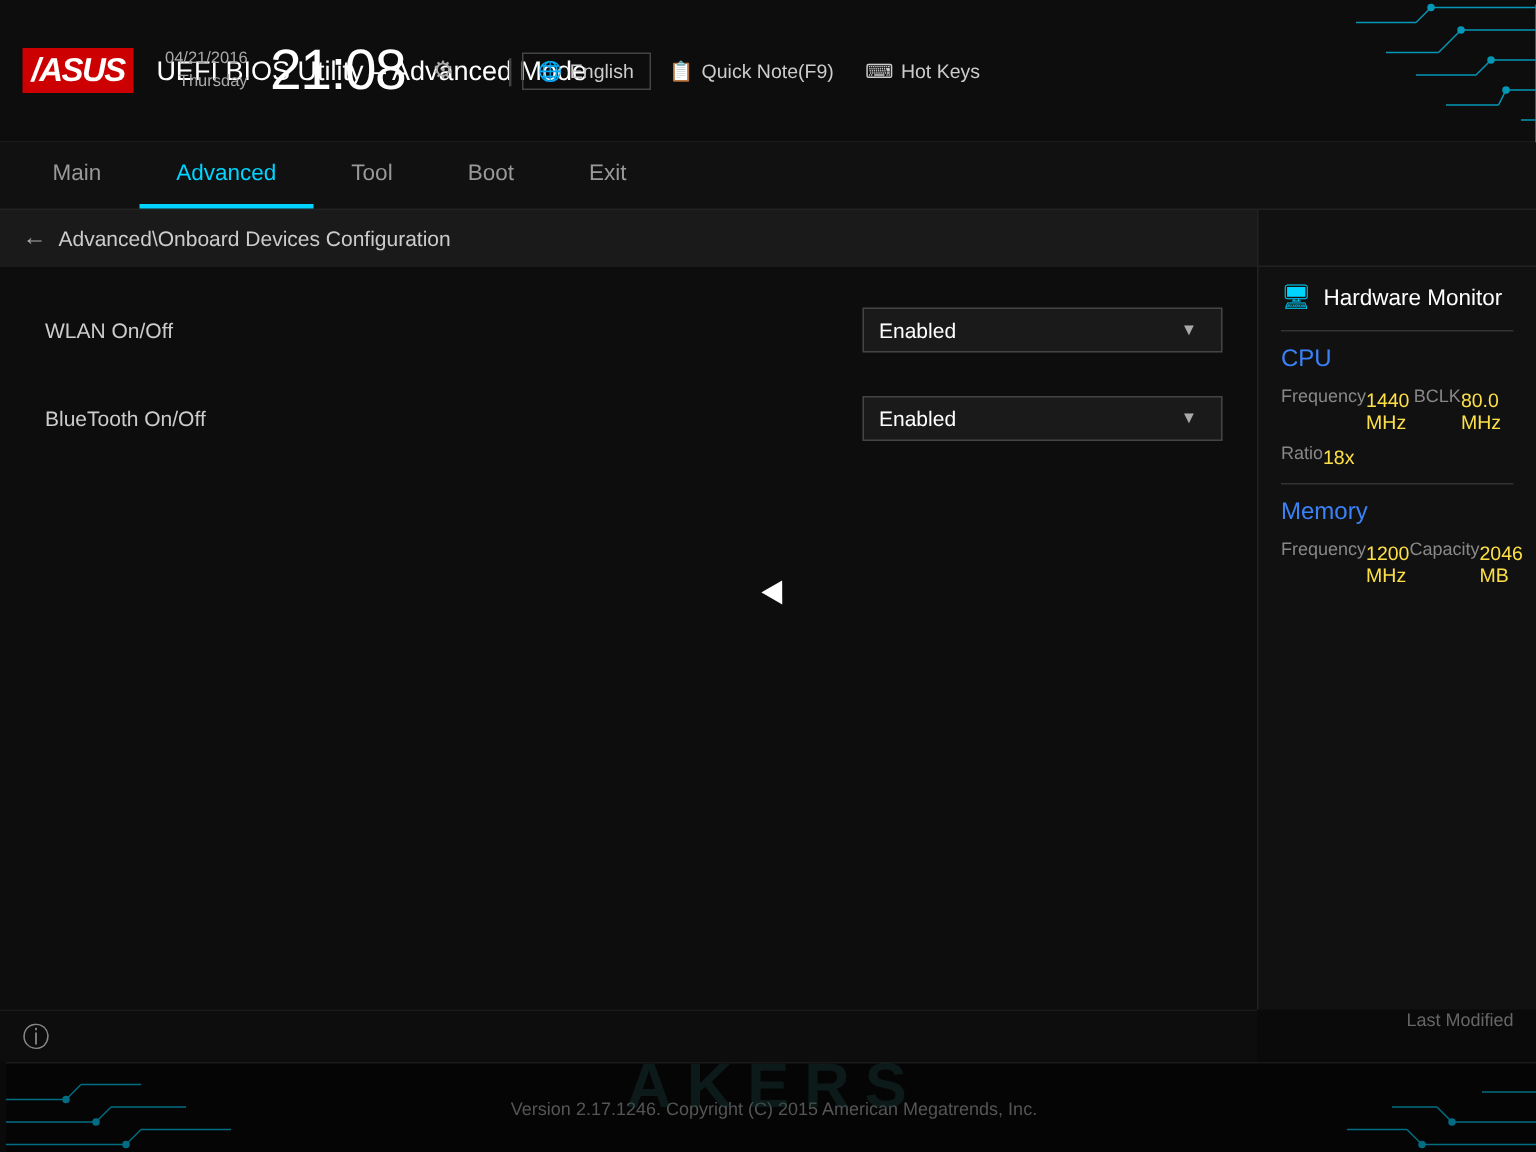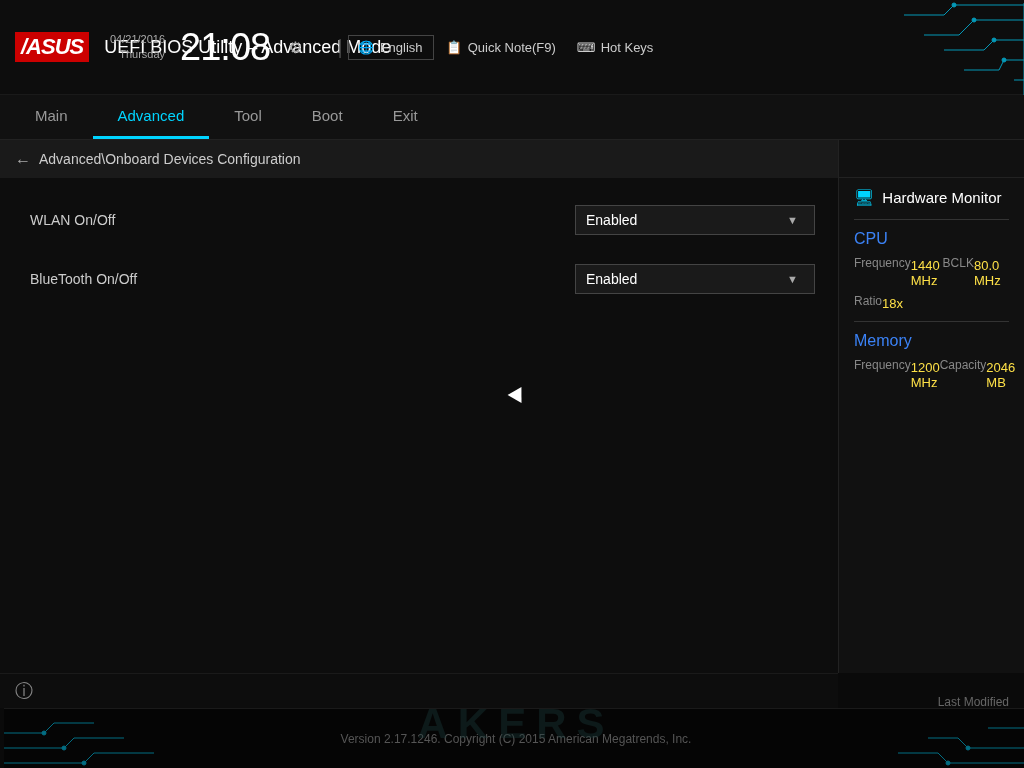--- a/index.html
+++ b/index.html
@@ -296,21 +296,21 @@
     }
 
     #footer-text {
       color: #555555;
       font-size: 12px;
     }
 
     #last-modified {
       position: absolute;
       right: 15px;
-      bottom: 59px;
+      bottom: 81px;
       color: #666666;
       font-size: 12px;
     }
 
     .top-right-circuits {
       position: absolute;
       top: 0;
       right: 0;
       width: 220px;
       height: 95px;

